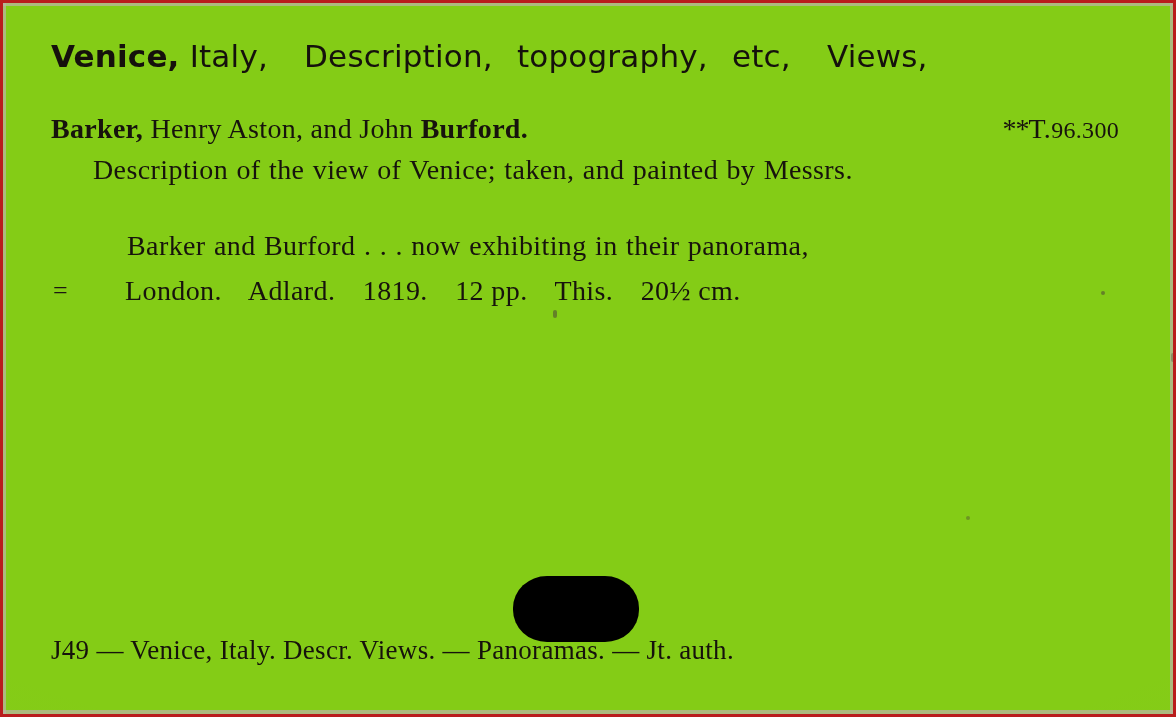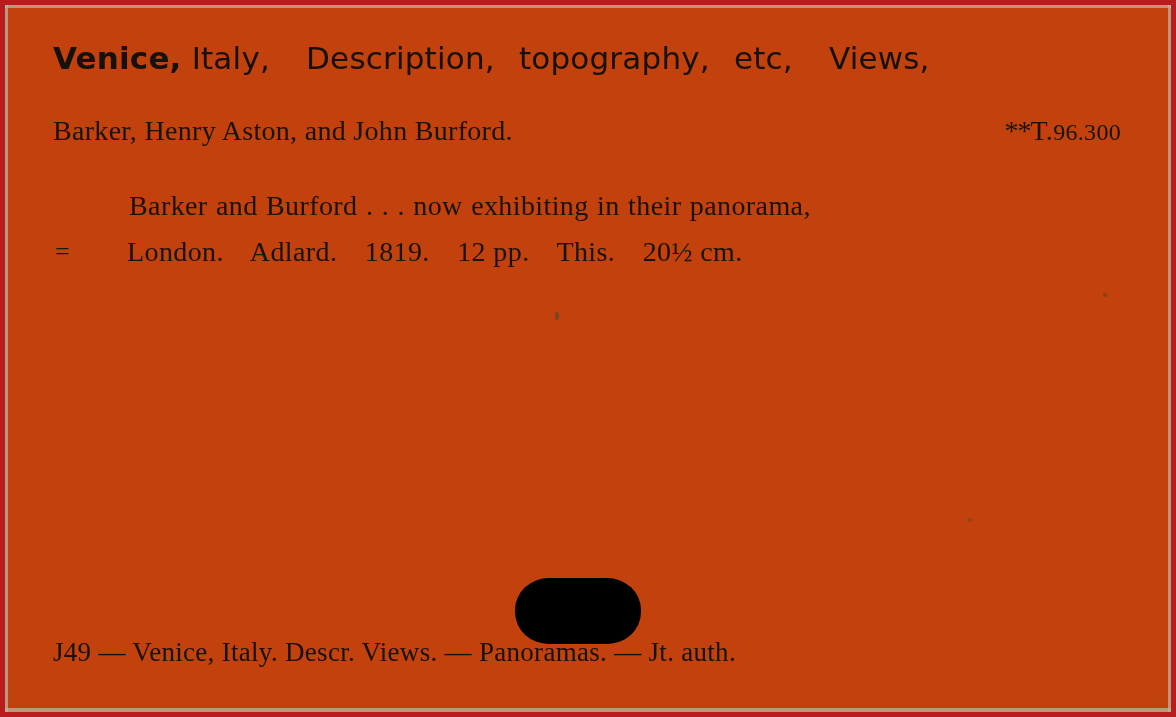--- a/index.html
+++ b/index.html
@@ -12,23 +12,23 @@
     height: 717px;
     overflow: hidden;
     font-family: "Liberation Serif", serif;
   }
 
   
   #card {
     position: relative;
     width: 1176px;
     height: 717px;
-    background: #c2410c;
+    background: #84cc16;
     box-sizing: border-box;
-    border: 5px solid #b91c1c;
+    border: 3px solid #b91c1c;
     overflow: hidden;
   }
   #card::before {
     
     content: "";
     position: absolute;
     inset: 0;
     pointer-events: none;
     background:
       radial-gradient(140% 115% at 50% 45%, rgba(255,255,255,0) 55%, rgba(170,155,120,0.13) 100%);
@@ -69,21 +69,21 @@
     width: 1085px;
     color: #17130d;
     font-size: 28px;
     line-height: 1.26;
   }
   .author-line {
     position: relative;
     white-space: nowrap;
     letter-spacing: .3px;
   }
-  .author-line .bold { font-weight: 400; }
+  .author-line .bold { font-weight: 700; }
   .callnum {
     position: absolute;
     right: 17px;
     top: 0;
     font-weight: 400;
     letter-spacing: .3px;
     font-size: 28px;
   }
   .callnum .stars { letter-spacing: -1px; }
   .callnum .small { font-size: 24px; }
@@ -207,20 +207,21 @@
 
     <div class="author-line">
       <span class="bold">Barker,</span>
       <span>Henry Aston, and John</span>
       <span class="bold">Burford.</span>
 
       <span class="callnum"><span class="stars">**</span><span>T.</span><span class="small">96.300</span></span>
     </div>
 
     <div class="title-block">
+      <span class="l1">Description of the view of Venice; taken, and painted by Messrs.</span>
       <span class="l2">
         <span class="justify-row">
           <span>Barker</span>
           <span>and</span>
           <span>Burford . . . now</span>
           <span>exhibiting</span>
           <span>in</span>
           <span>their</span>
           <span>panorama,</span>
         </span>

